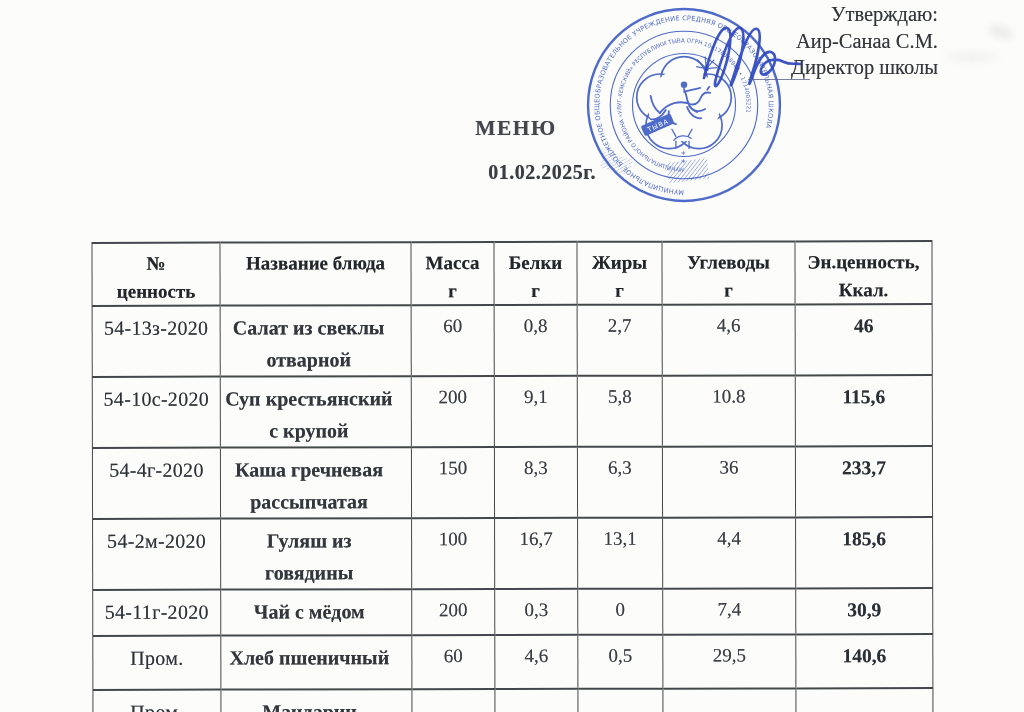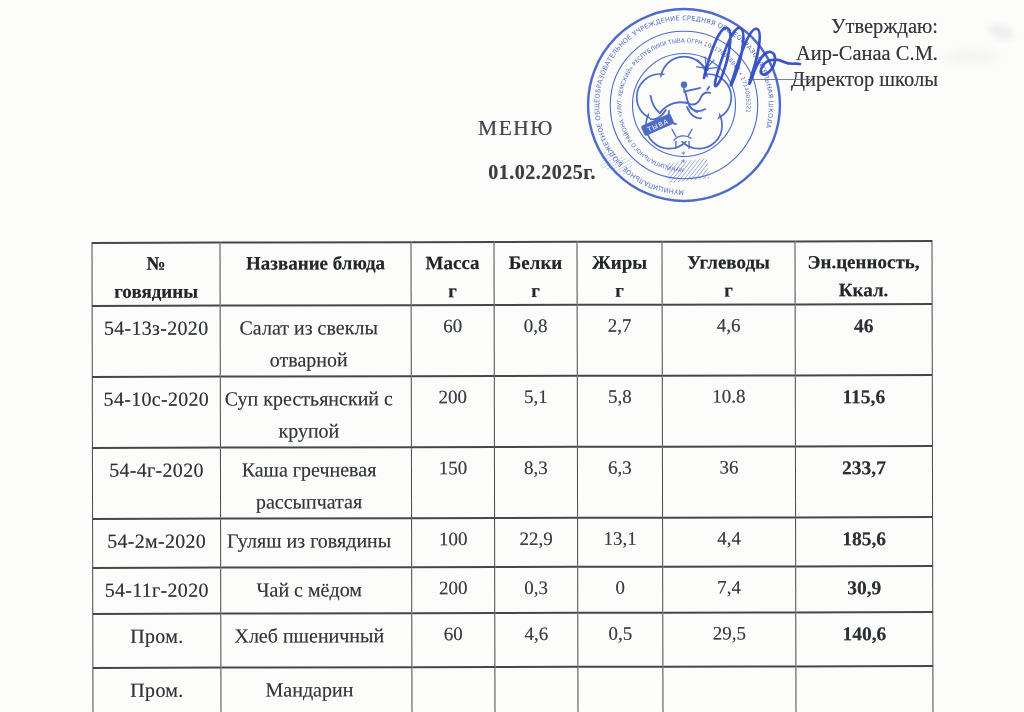--- a/index.html
+++ b/index.html
@@ -3,28 +3,28 @@
 <meta charset="utf-8">
 <style>
   html,body{margin:0;padding:0;background:#ffffff;}
   .page{
     position:relative;width:1024px;height:712px;overflow:hidden;
     background:#fcfcfa;
     font-family:"Liberation Serif","DejaVu Serif",serif;
   }
   
   .approval{
-    position:absolute;top:13px;right:86px;text-align:right;
+    position:absolute;top:1px;right:86px;text-align:right;
     font-size:20.5px;line-height:26.5px;color:#33363b;
     text-shadow:0 0 .5px rgba(50,54,60,.55);
   }
   
   .doc-title{
     position:absolute;left:436px;top:116px;width:160px;text-align:center;
-    font-weight:normal;font-size:21.5px;letter-spacing:1.5px;color:#43474c;
+    font-weight:bold;font-size:21.5px;letter-spacing:1.5px;color:#43474c;
     text-shadow:0 0 .8px rgba(70,74,80,.6);
   }
   .doc-date{
     position:absolute;left:436px;top:161px;width:160px;text-align:right;
     font-weight:bold;font-size:20px;letter-spacing:.5px;color:#393d42;
     text-shadow:0 0 .7px rgba(60,64,70,.6);
   }
   
   .stamp{position:absolute;left:583px;top:4px;width:202px;height:202px;opacity:.9;}
   .stamp text{font-family:"DejaVu Sans",sans-serif;}
@@ -46,21 +46,21 @@
     vertical-align:top;text-align:center;
     padding:5px 2px 0 2px;
     text-shadow:0 0 .5px rgba(45,49,55,.55);
     overflow:hidden;
   }
   .menu th{
     font-size:19px;font-weight:bold;color:#23262b;line-height:1.45;padding-top:6px;
   }
   .menu td{font-size:20px;color:#33373d;line-height:1.6;}
   .menu td.recipe{font-size:20px;letter-spacing:.3px;color:#2e3238;margin-left:48px;}
-  .menu td.dish{padding-right:16px;}
+  .menu td.dish{padding-right:16px;font-weight:bold;}
   .menu td.num{font-size:19px;color:#3a3e45;margin-top:22px;}
   .menu td.energy{font-size:19.5px;font-weight:600;color:#2b2f36;margin-left:40px;}
   tr.hr{height:62px;} tr.r1{height:65px;} tr.r2{height:69px;} tr.r3{height:66px;}
   tr.r4{height:49px;} tr.r5{height:46px;} tr.r6{height:54px;} tr.r7{height:55px;}
 </style>
 </head>
 <body>
 
 <div class="page">
 
@@ -159,21 +159,21 @@
         <col style="width:83px">
       <col style="width:83px">
         <col style="width:85px">
         <col style="width:133px">
         <col style="width:137px">
     </colgroup>
     <thead>
       <tr class="hr">
         <th>
             <div>№</div>
-            <div>говядины</div>
+            <div>ценность</div>
           </th>
         <th>
             <div>Название блюда</div>
             <div></div>
           </th>
         <th>
             <div>Масса</div>
             <div>г</div>
           </th>
         <th>
@@ -201,39 +201,39 @@
         <td class="num">60</td>
         <td class="num">0,8</td>
         <td class="num">2,7</td>
         <td class="num">4,6</td>
         <td class="energy">46</td>
       </tr>
       <tr class="r2">
         <td class="recipe">54-10с-2020</td>
         <td class="dish">Суп крестьянский с крупой</td>
         <td class="num">200</td>
-        <td class="num">5,1</td>
+        <td class="num">9,1</td>
         <td class="num">5,8</td>
         <td class="num">10.8</td>
         <td class="energy">115,6</td>
       </tr>
       <tr class="r3">
         <td class="recipe">54-4г-2020</td>
         <td class="dish">Каша гречневая рассыпчатая</td>
         <td class="num">150</td>
         <td class="num">8,3</td>
         <td class="num">6,3</td>
         <td class="num">36</td>
         <td class="energy">233,7</td>
       </tr>
       <tr class="r4">
         <td class="recipe">54-2м-2020</td>
         <td class="dish">Гуляш из говядины</td>
         <td class="num">100</td>
-        <td class="num">22,9</td>
+        <td class="num">16,7</td>
         <td class="num">13,1</td>
         <td class="num">4,4</td>
         <td class="energy">185,6</td>
       </tr>
       <tr class="r5">
         <td class="recipe">54-11г-2020</td>
         <td class="dish">Чай с мёдом</td>
         <td class="num">200</td>
         <td class="num">0,3</td>
         <td class="num">0</td>

